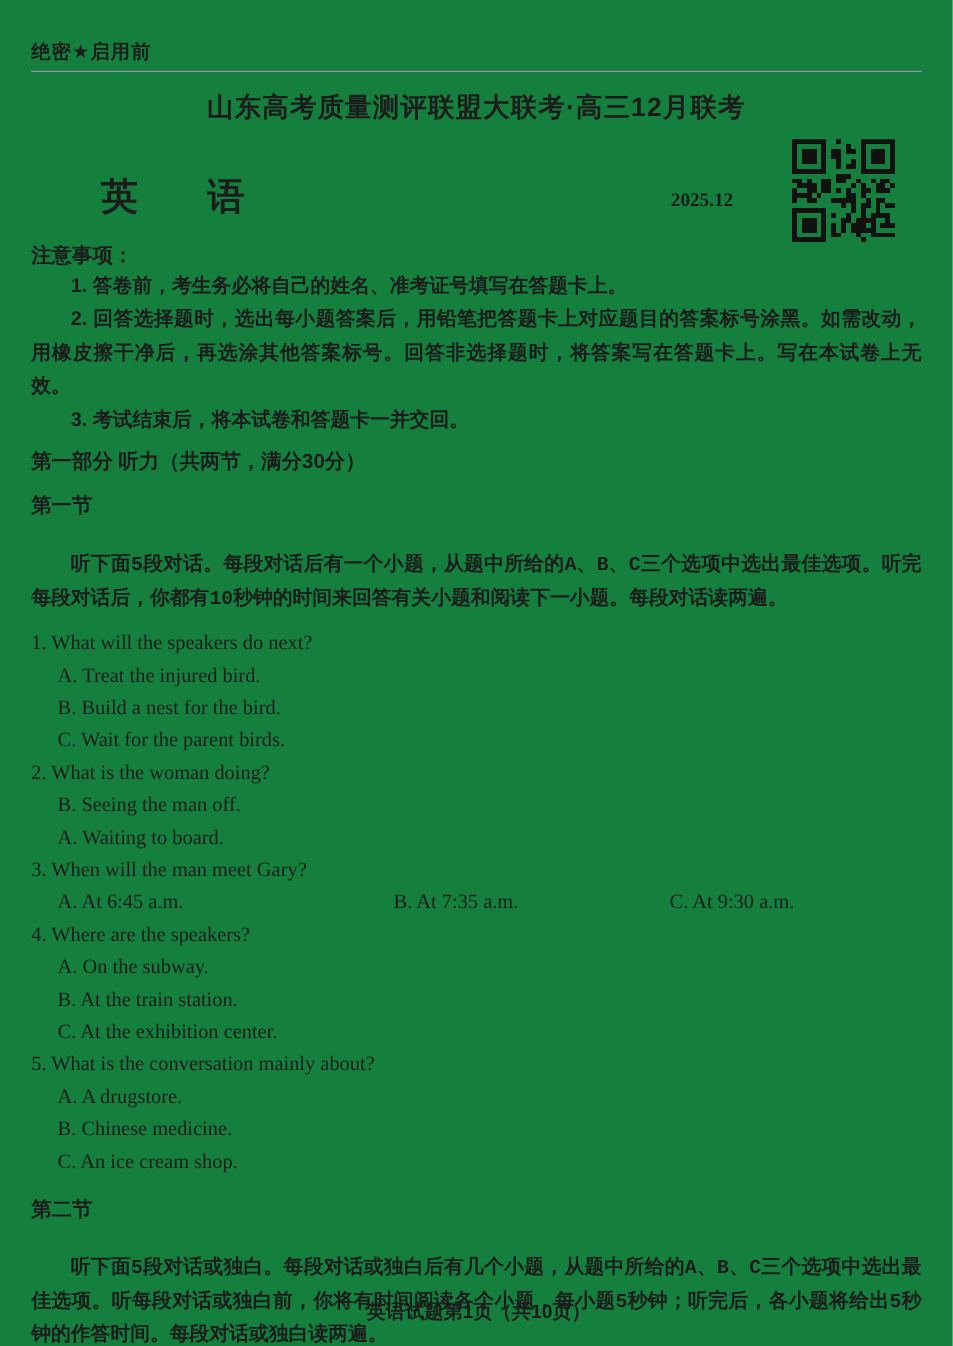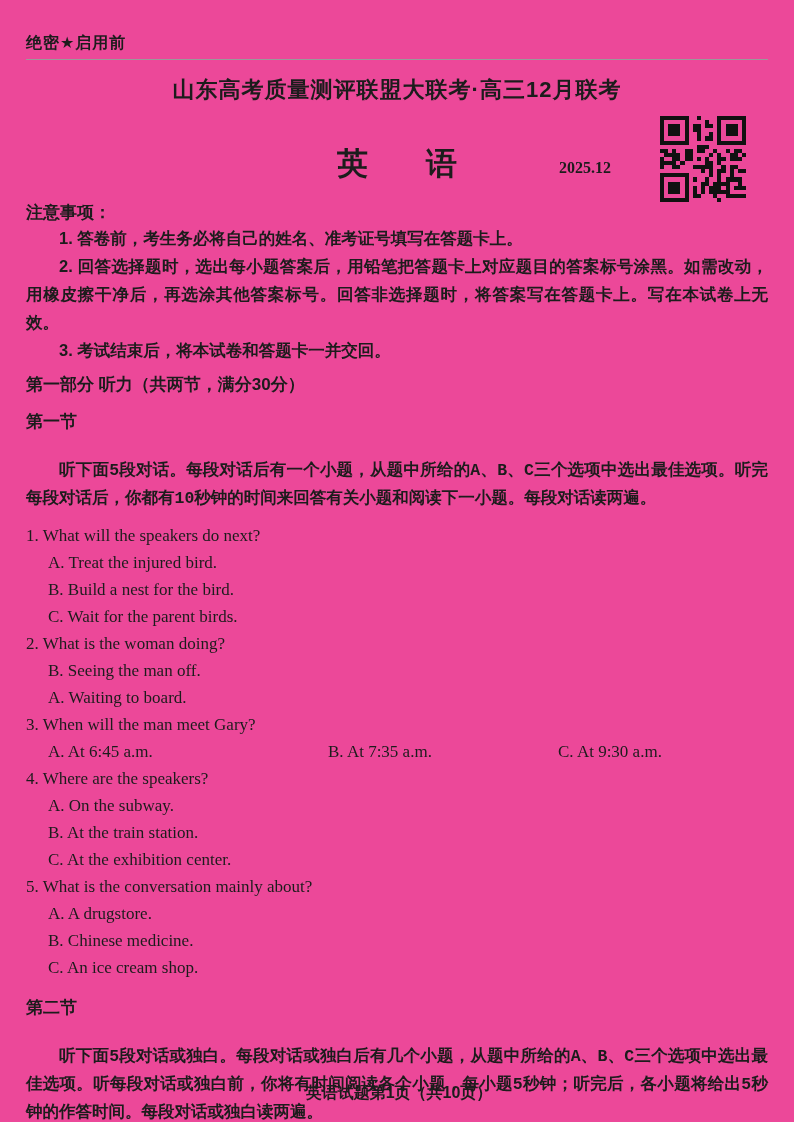--- a/index.html
+++ b/index.html
@@ -4,21 +4,21 @@
 <style>
   * { margin: 0; padding: 0; box-sizing: border-box; }
   html, body { background: #e9e9e9; }
   body { font-family: "Liberation Serif", "DejaVu Serif", serif; }
 
   .page {
     position: relative;
     width: 794px;
     height: 1122px;
     margin: 0 auto;
-    background: #ec4899;
+    background: #15803d;
     color: #1c1c1c;
     overflow: hidden;
     padding: 0 26px;
   }
 
   
   .classification {
     margin-top: 33px;
     font-family: "Liberation Sans", "DejaVu Sans", sans-serif;
     font-weight: 700;
@@ -39,21 +39,21 @@
     letter-spacing: 1px;
   }
   .subject-row {
     position: relative;
     margin-top: 38px;
     height: 42px;
   }
   .subject-title {
     position: absolute;
     left: 0; right: 0;
-    text-align: center;
+    text-align: left;
     font-family: "Liberation Sans", "DejaVu Sans", sans-serif;
     font-weight: 700;
     font-size: 31px;
     letter-spacing: 58px;
     padding-left: 58px;
     white-space: nowrap;
   }
   .exam-date {
     position: absolute;
     left: 533px;

